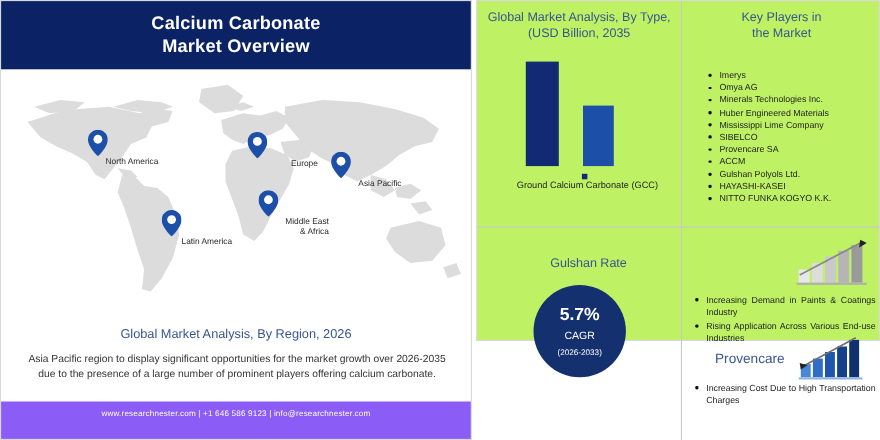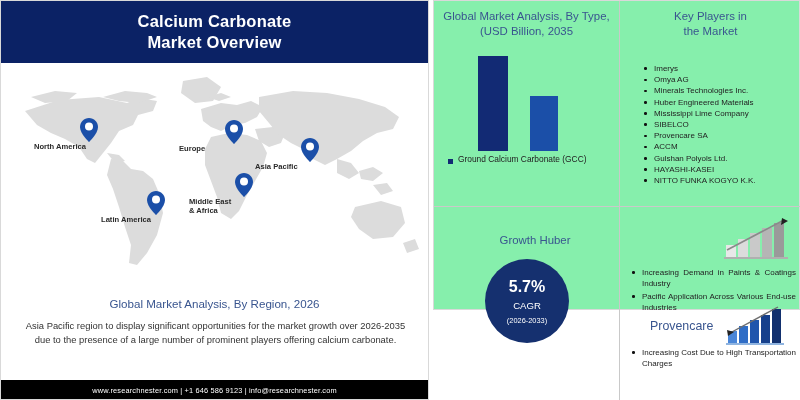--- a/index.html
+++ b/index.html
@@ -30,64 +30,64 @@
     position:absolute;left:0;top:62px;width:429px;height:228px;
     overflow:hidden;
   }
   #map-svg{position:absolute;left:6px;top:4px;}
   .pin{position:absolute;width:0;height:0;}
   .pin .glyph{
     position:absolute;left:-9px;top:0;width:18px;height:24px;
   }
   .pin .label{
     position:absolute;top:24px;left:-55px;width:110px;
-    text-align:left;font-size:7.6px;font-weight:bold;color:#2b2b2b;
+    text-align:right;font-size:7.6px;font-weight:normal;color:#2b2b2b;
     line-height:9px;
   }
 
   #region-caption{
     position:absolute;left:0;top:296px;width:100%;text-align:center;
     color:#39558f;font-size:11.6px;font-weight:500;
   }
   #region-body{
     position:absolute;left:24px;top:318px;width:381px;
     text-align:center;color:#333;font-size:9.4px;line-height:13.6px;
   }
   #footer-bar{
-    position:absolute;left:0;bottom:0;width:100%;height:19px;
-    background:#000000;
+    position:absolute;left:0;bottom:0;width:100%;height:34px;
+    background:#8b5cf6;
   }
   #footer-text{
     position:absolute;left:0;top:5.5px;width:100%;text-align:center;
     color:#ffffff;font-size:7.4px;letter-spacing:.15px;
   }
 
   
   #right-grid{
     position:absolute;left:433px;top:0;width:367px;height:310px;
-    border:1px solid #d9d9d9;box-sizing:border-box;background:#86efac;
+    border:1px solid #d9d9d9;box-sizing:border-box;background:#bef264;
   }
   .cell{position:absolute;box-sizing:border-box;overflow:hidden;}
   #cell-type     {left:0;   top:0;   width:186px;height:206px;border-right:1px solid #c9c9c9;border-bottom:1px solid #c9c9c9;}
   #cell-players  {left:186px;top:0;  width:181px;height:206px;border-bottom:1px solid #c9c9c9;}
   #cell-growth   {left:0;   top:206px;width:186px;height:194px;border-right:1px solid #c9c9c9;}
   #cell-drivers  {left:186px;top:206px;width:181px;height:194px;}
 
   .cell-title{
     color:#39558f;text-align:center;font-size:11.4px;line-height:15px;
     font-weight:500;padding:0 8px;
   }
 
   
   #bars{position:absolute;left:0;top:50px;width:186px;height:100px;}
   .bar{position:absolute;bottom:0;}
   #bar-gcc{left:44px;width:30px;height:95px;background:#122a74;}
   #bar-pcc{left:96px;width:28px;height:55px;background:#1b4fa8;}
   #legend{position:absolute;left:14px;top:153px;width:172px;}
-  .legend-row{display:flex;align-items:center;margin-bottom:5px;}
+  .legend-row{display:flex;align-items:center;margin-bottom:5px;flex-direction:column;}
   .legend-sq{width:5px;height:5px;margin:4px 5px 0 0;flex:0 0 auto;}
   .legend-tx{font-size:8.4px;line-height:11px;color:#222;}
 
   
   #players-list{
     position:absolute;left:22px;top:62px;width:160px;
     margin:0;padding:0;list-style:none;
   }
   #players-list li{
     position:relative;padding-left:12px;font-size:8px;line-height:11.2px;color:#222;
@@ -251,21 +251,21 @@
         <li>SIBELCO</li>
         <li>Provencare SA</li>
         <li>ACCM</li>
         <li>Gulshan Polyols Ltd.</li>
         <li>HAYASHI-KASEI</li>
         <li>NITTO FUNKA KOGYO K.K.</li>
       </ul>
     </div>
 
     <div class="cell" id="cell-growth">
-      <div class="cell-title" id="growth-title">Growth Huber</div>
+      <div class="cell-title" id="growth-title">Gulshan Rate</div>
       <div id="growth-circle">
         <div id="cagr-value">5.7%</div>
         <div id="cagr-label">CAGR</div>
         <div id="cagr-period">(2026-2033)</div>
       </div>
     </div>
 
     <div class="cell" id="cell-drivers">
 
       <svg id="drivers-icon" width="66" height="44" viewBox="0 0 66 44">
@@ -274,21 +274,21 @@
         <rect x="26" y="16" width="10" height="24" fill="#c9c9c9"></rect>
         <rect x="38" y="11" width="10" height="29" fill="#b5b5b5"></rect>
         <rect x="50" y="6" width="10" height="34" fill="#9a9a9a"></rect>
         <rect x="0" y="40" width="64" height="2" fill="#b0b0b0"></rect>
         <line x1="3" y1="33" x2="58" y2="4" stroke="#8a8a8a" stroke-width="1.6"></line>
         <polygon points="58,1 64,4 57,8" fill="#222"></polygon>
       </svg>
 
       <ul class="bullets" id="drivers-list">
         <li>Increasing Demand in Paints &amp; Coatings Industry</li>
-        <li>Pacific Application Across Various End-use Industries</li>
+        <li>Rising Application Across Various End-use Industries</li>
       </ul>
 
       <div class="cell-title" id="challenges-title">Provencare</div>
 
       <svg id="challenges-icon" width="62" height="42" viewBox="0 0 62 42">
         <rect x="2" y="26" width="9" height="12" fill="#4a86d8"></rect>
         <rect x="13" y="21" width="9" height="17" fill="#2f6dc6"></rect>
         <rect x="24" y="15" width="9" height="23" fill="#1f55ac"></rect>
         <rect x="35" y="10" width="9" height="28" fill="#16408c"></rect>
         <rect x="46" y="4" width="9" height="34" fill="#12306e"></rect>

